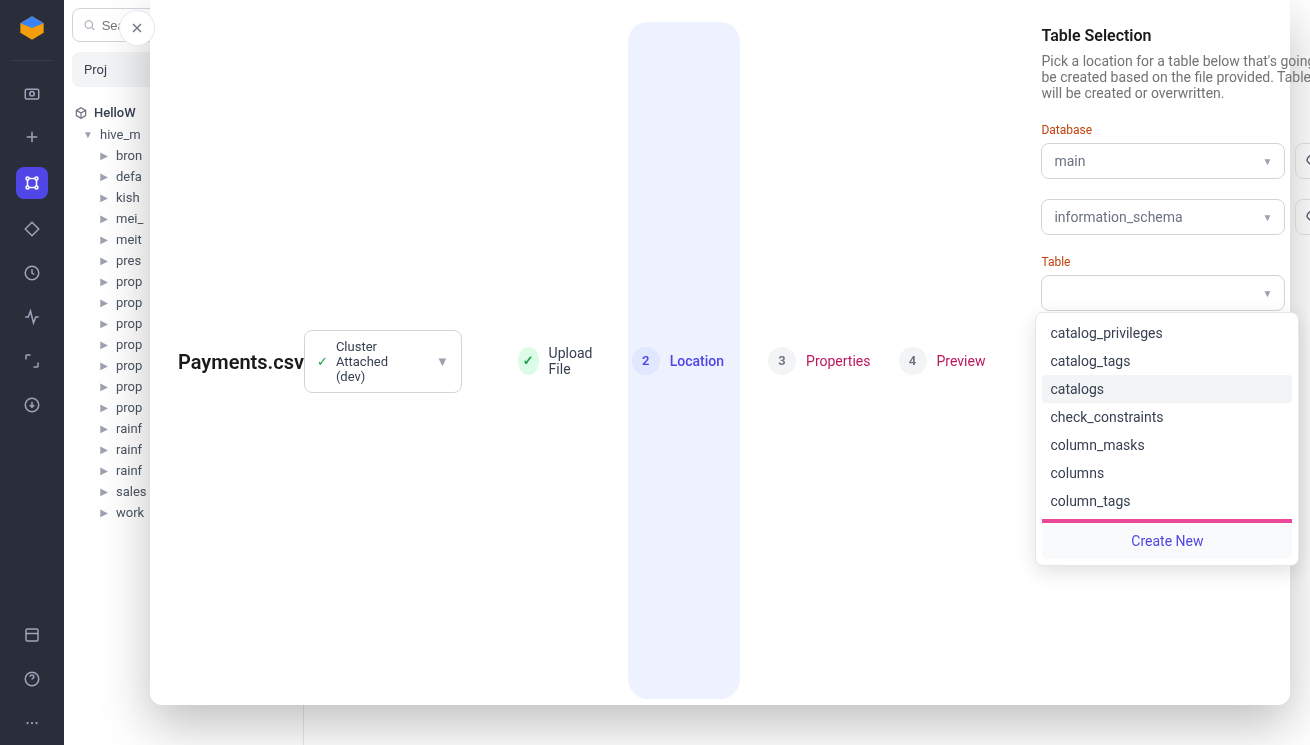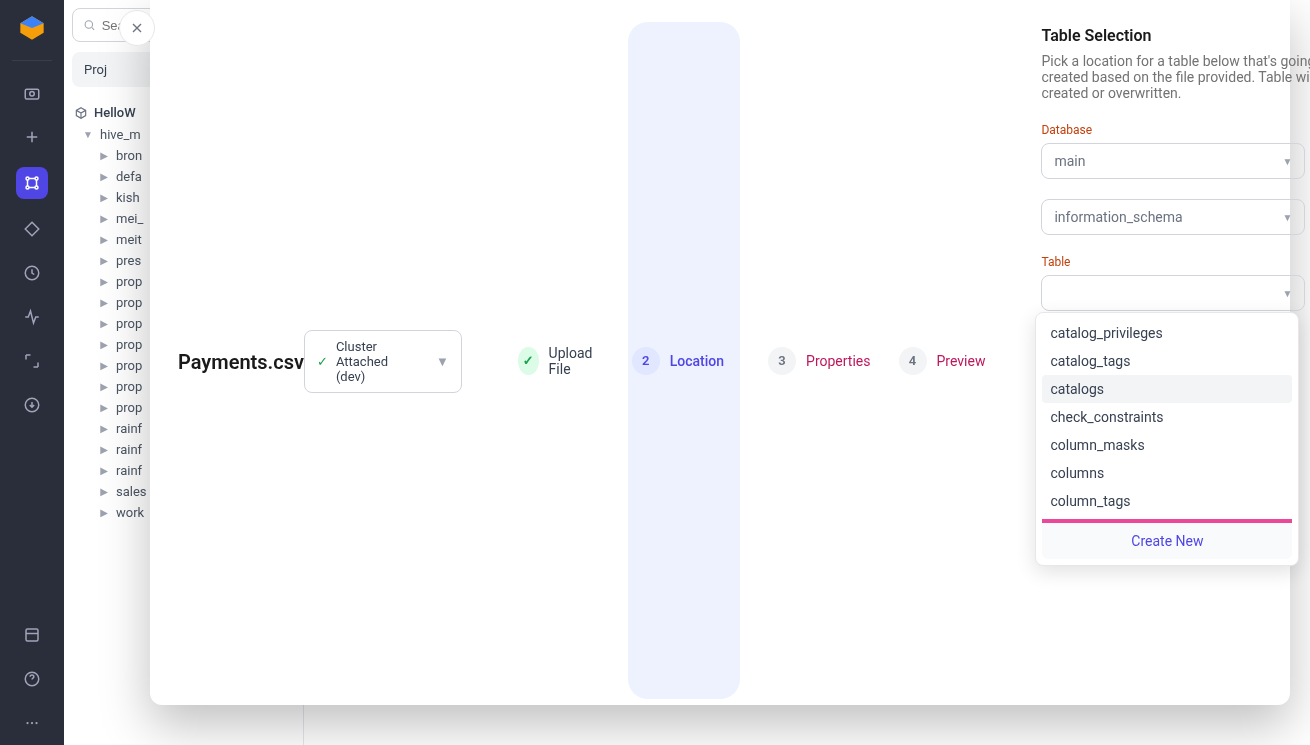--- a/index.html
+++ b/index.html
@@ -130,21 +130,21 @@
 .step .label { color: #be185d; }
 .step.active .label { color: #4f46e5; font-weight: 500; }
 .step.done .label { color: #374151; }
 .modal-body { padding: 26px 28px 12px; flex: 1; position: relative; }
 .section-title { font-size: 16px; font-weight: 600; margin-bottom: 8px; }
 .section-desc { font-size: 14px; color: #737373; margin-bottom: 22px; }
 .field { margin-bottom: 20px; }
 .field-label { font-size: 12px; color: #c2410c; margin-bottom: 6px; display: block; }
 .field-row { display: flex; gap: 10px; align-items: center; }
 .select-box {
-  width: 264px; height: 36px;
+  width: 244px; height: 36px;
   border: 1px solid #d1d5db;
   border-radius: 8px;
   display: flex; align-items: center; justify-content: space-between;
   padding: 0 12px;
   color: #6b7280;
   font-size: 14px;
 }
 .select-box .caret { color: #9ca3af; font-size: 10px; }
 .icon-btn {
   width: 36px; height: 36px;

